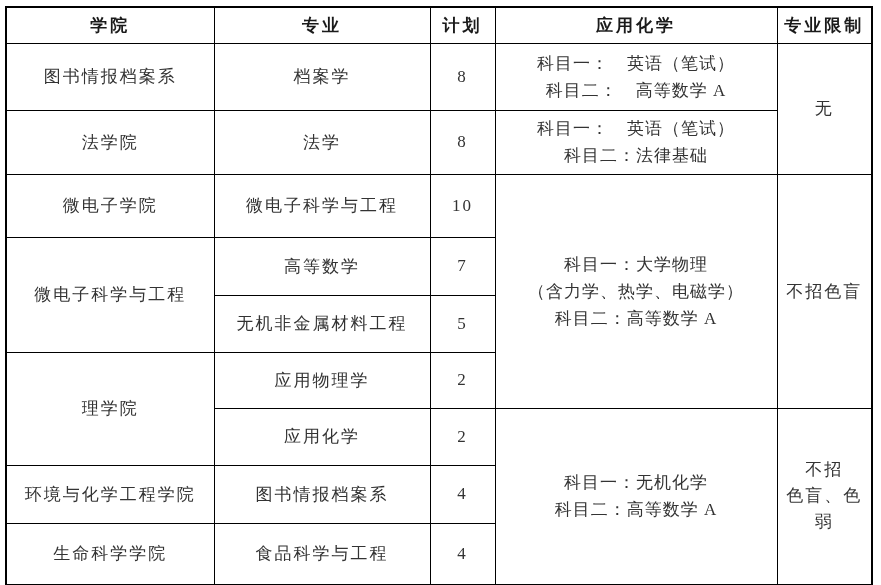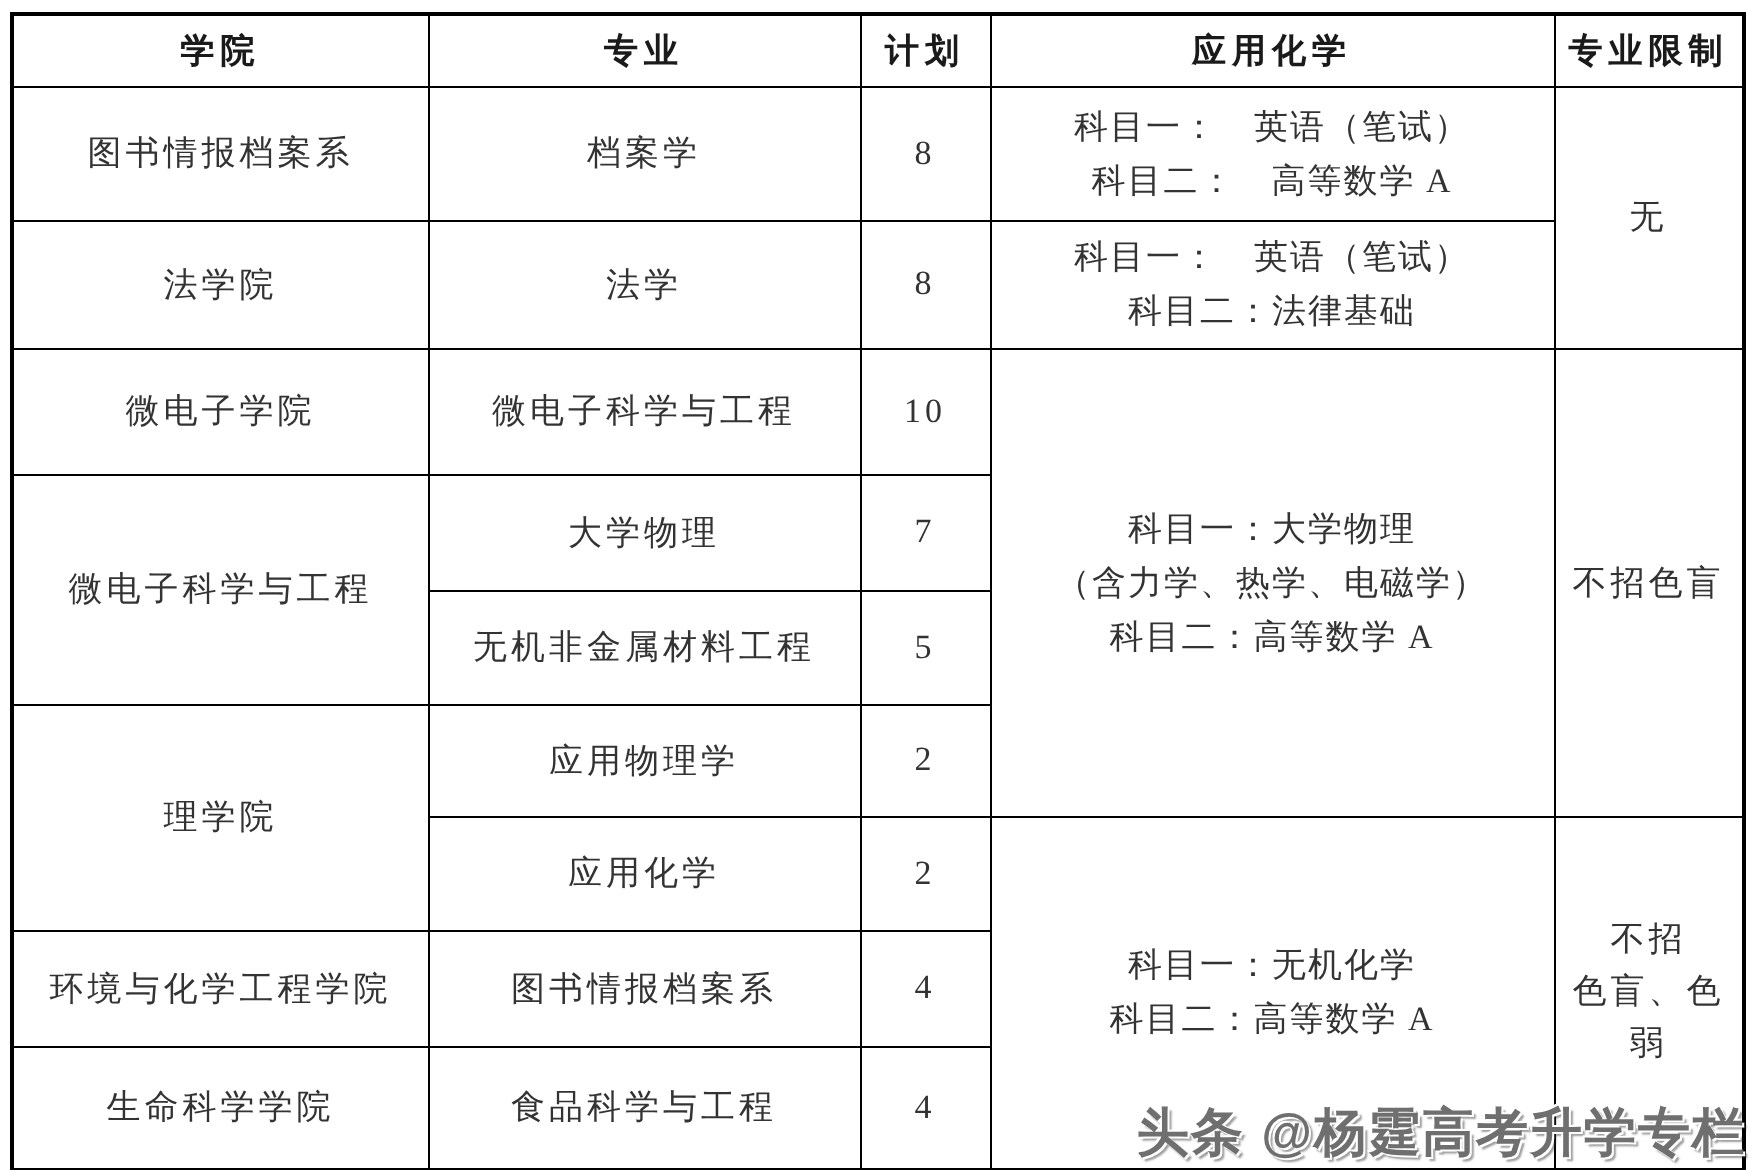--- a/index.html
+++ b/index.html
@@ -111,21 +111,21 @@
         <td rowspan="4">
           <div class="exam-line">科目一：大学物理</div>
           <div class="exam-line">（含力学、热学、电磁学）</div>
           <div class="exam-line">科目二：高等数学 A</div>
         </td>
         <td rowspan="4">不招色盲</td>
       </tr>
 
       <tr class="r4">
         <td rowspan="2">微电子科学与工程</td>
-        <td>大学物理</td>
+        <td>高等数学</td>
         <td class="plan">7</td>
       </tr>
 
       <tr class="r5">
         <td>无机非金属材料工程</td>
         <td class="plan">5</td>
       </tr>
 
       <tr class="r6">
         <td rowspan="2">理学院</td>
@@ -153,15 +153,14 @@
       </tr>
 
       <tr class="r9">
         <td>生命科学学院</td>
         <td>食品科学与工程</td>
         <td class="plan">4</td>
       </tr>
     </tbody>
   </table>
 
-  <div class="watermark">头条 @杨霆高考升学专栏</div>
 
 </div>
 
 </body></html>

